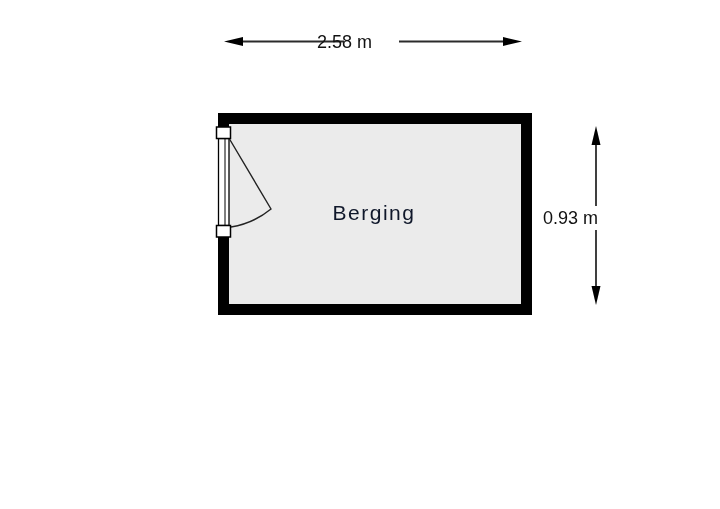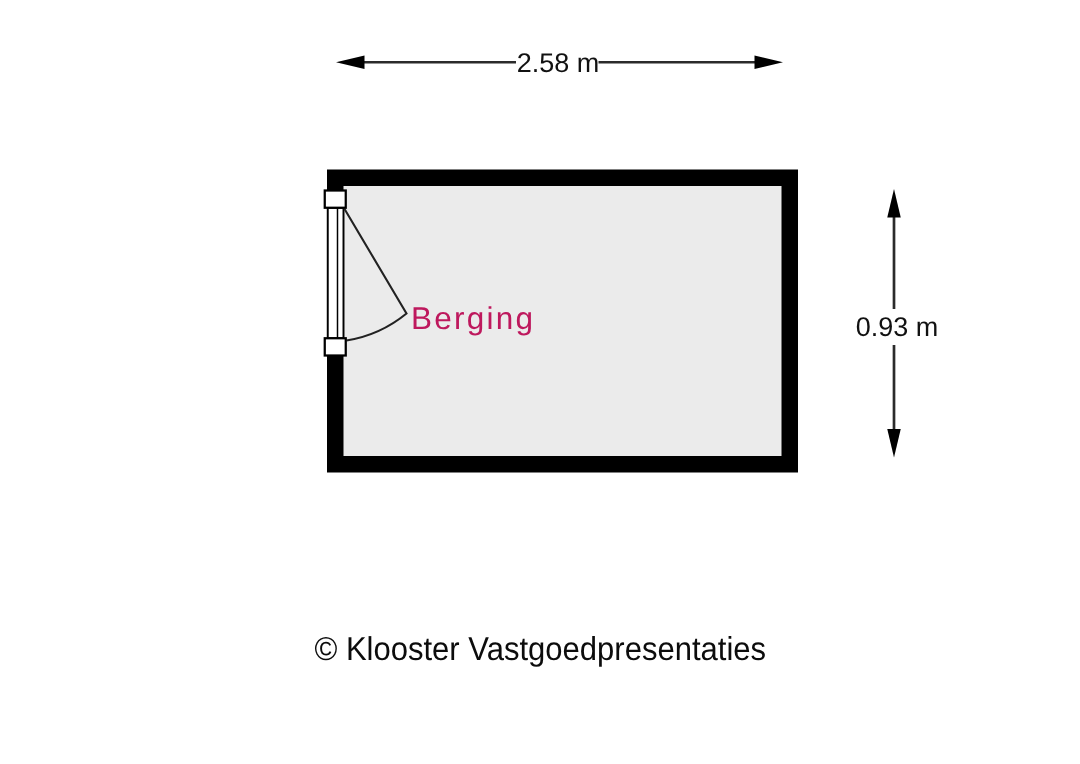--- a/index.html
+++ b/index.html
@@ -18,30 +18,29 @@
   .plan-svg {
     position: absolute;
     left: 0;
     top: 0;
   }
   .room-label {
     position: absolute;
     left: 274px;
     top: 201px;
     width: 200px;
-    text-align: left;
+    text-align: center;
     font-size: 21px;
     letter-spacing: 1.5px;
-    color: #be185d;
+    color: #0f172a;
     white-space: nowrap;
   }
   .dim-label {
     position: absolute;
     width: 110px;
-    text-align: center;
     font-size: 18px;
     color: #111111;
     white-space: nowrap;
   }
   .dim-label.horizontal {
     left: 317px;
     top: 32px;
   }
   .dim-label.vertical {
     left: 543px;
@@ -102,18 +101,15 @@
     </g>
   </svg>
 
   <div class="room-label">Berging</div>
 
   <div class="dim-label horizontal">2.58 m</div>
 
   <div class="dim-label vertical">0.93 m</div>
 
   <div class="caption">
-    <div class="caption-line">
-      <span>© Klooster Vastgoedpresentaties</span>
-    </div>
   </div>
 
 </div>
 
 </body></html>

